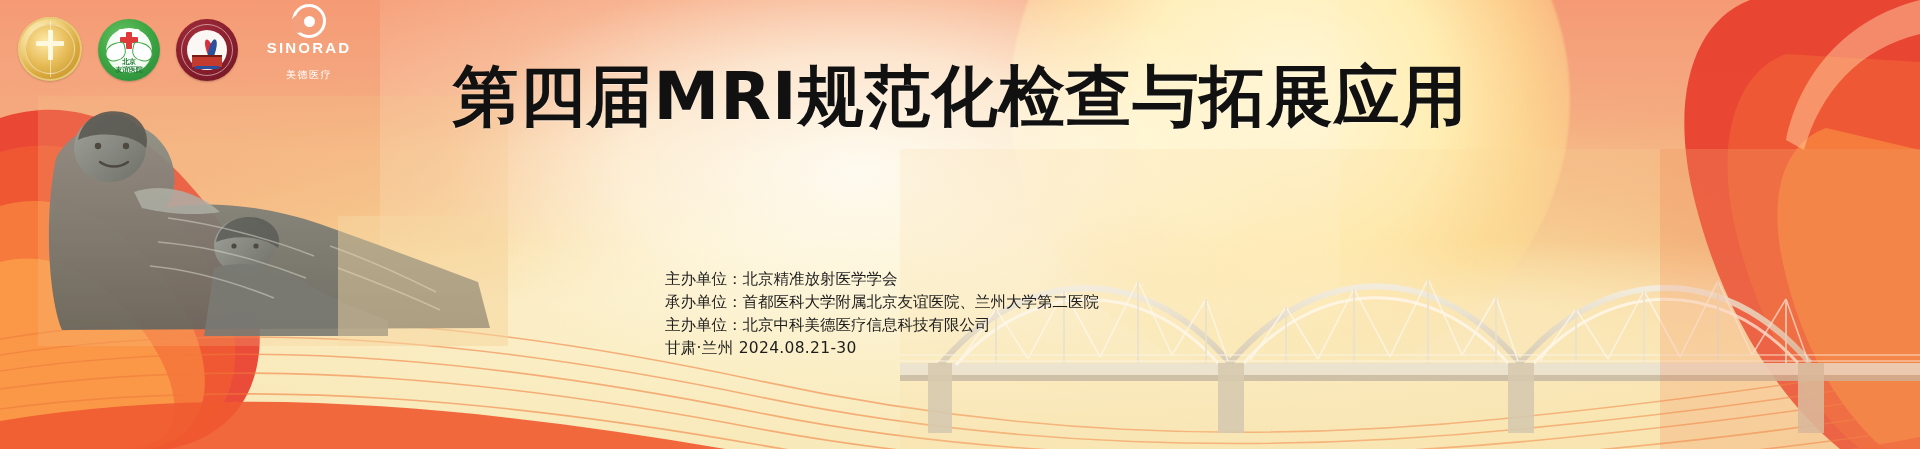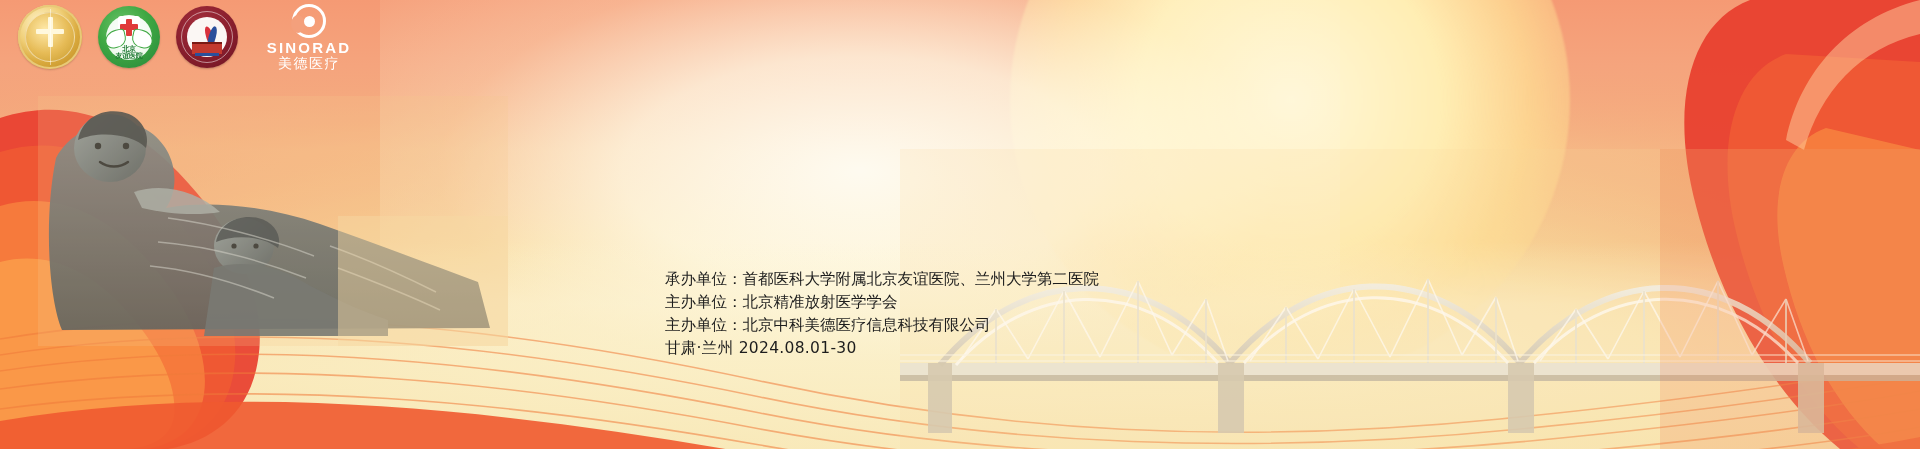--- a/index.html
+++ b/index.html
@@ -37,21 +37,21 @@
     background:linear-gradient(180deg, rgba(253,246,221,0) 0%, rgba(252,243,210,.55) 30%, rgba(250,238,196,.8) 60%, rgba(248,232,182,.9) 100%);
   }
 
   
   .wave{position:absolute;}
   .wave svg{display:block;}
 
   
   .logo-row{
     position:absolute;left:18px;top:4px;
-    display:flex;align-items:center;gap:16px;
+    display:flex;align-items:flex-end;gap:16px;
     z-index:30;
   }
   .logo{position:relative;flex:0 0 auto;}
 
   .logo-gold{width:64px;height:64px;border-radius:50%;
     background:
       radial-gradient(circle at 35% 30%, #fff6cf 0%, #f0cf78 38%, #d9a93d 62%, #b8861f 100%);
     box-shadow:0 0 0 2px #e8c978 inset, 0 1px 2px rgba(0,0,0,.18);}
   .logo-gold .inner{position:absolute;inset:7px;border-radius:50%;
     background:radial-gradient(circle at 40% 35%,#ffe9a8 0%,#e6bb56 55%,#c79a2d 100%);
@@ -83,21 +83,21 @@
   .logo-crest .sw2{position:absolute;left:53%;top:20px;width:7px;height:20px;background:#2a4f9b;border-radius:50% 50% 40% 40%;transform:rotate(16deg);}
   .logo-crest .gate{position:absolute;left:16px;right:16px;bottom:14px;height:10px;background:#c33a2f;border-top:2px solid #7a1a14;}
   .logo-crest .gate2{position:absolute;left:19px;right:19px;bottom:12px;height:3px;background:#2a4f9b;}
 
   .logo-sino{display:flex;flex-direction:column;align-items:center;justify-content:center;width:110px;}
   .logo-sino .eye{width:34px;height:34px;border-radius:50%;border:3.5px solid #fff;position:relative;
     box-sizing:border-box;margin-bottom:2px;}
   .logo-sino .eye:after{content:"";position:absolute;left:50%;top:50%;width:11px;height:11px;margin:-5.5px 0 0 -5.5px;border-radius:50%;background:#fff;}
   .logo-sino .eye:before{content:"";position:absolute;left:-4px;top:8px;width:14px;height:18px;background:#f4a07c;border-radius:50%;}
   .logo-sino .sname{font-size:15px;font-weight:700;color:#fff;letter-spacing:2.2px;line-height:16px;}
-  .logo-sino .scn{font-size:14px;color:#fff;letter-spacing:1.5px;line-height:12px;margin-top:1px;}
+  .logo-sino .scn{font-size:10px;color:#fff;letter-spacing:1.5px;line-height:12px;margin-top:13px;}
 
   
   .buddha{position:absolute;left:38px;top:96px;width:470px;height:250px;z-index:12;}
   .bridge{position:absolute;right:0;bottom:0;width:1020px;height:300px;z-index:12;}
 
   
   .title-wrap{position:absolute;left:0;right:0;top:60px;text-align:center;z-index:40;}
   .title1{
     font-family:"DejaVu Sans","Liberation Sans",sans-serif;
     font-size:66px;line-height:74px;font-weight:700;color:#111111;
@@ -291,22 +291,23 @@
 
     <div class="logo logo-sino">
       <div class="eye"></div>
       <div class="sname">SINORAD</div>
       <div class="scn">美德医疗</div>
     </div>
 
   </div>
 
   <div class="title-wrap">
+    <div class="title1">第四届MRI规范化检查与拓展应用</div>
   </div>
 
   <div class="info">
+    <span class="ln">主办单位：北京精准放射医学学会</span>
     <span class="ln">承办单位：首都医科大学附属北京友谊医院、兰州大学第二医院</span>
-    <span class="ln">主办单位：北京精准放射医学学会</span>
     <span class="ln">主办单位：北京中科美德医疗信息科技有限公司</span>
-    <span class="ln place">甘肃·兰州  2024.08.01-30</span>
+    <span class="ln place">甘肃·兰州  2024.08.21-30</span>
   </div>
 
 </div>
 
 </body></html>

